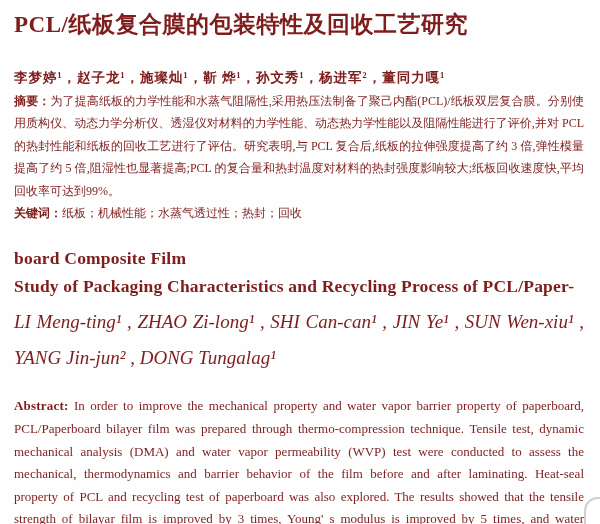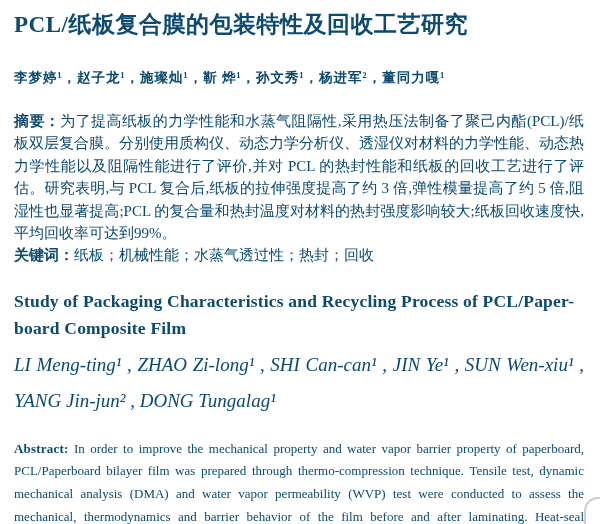--- a/index.html
+++ b/index.html
@@ -2,21 +2,21 @@
 <html><head>
 <meta charset="utf-8">
 <style>
   html, body { margin: 0; padding: 0; background: #e9e9e9; }
   .page {
     position: relative;
     width: 600px;
     height: 524px;
     background: #fefefe;
     overflow: hidden;
-    color: #0c4a6e;
+    color: #7f1d1d;
     font-family: "Liberation Serif", "DejaVu Serif", serif;
     box-sizing: border-box;
     padding: 8px 16px 0 14px;
   }
   h1.title-zh {
     margin: 0;
     font-size: 23px;
     font-weight: bold;
     line-height: 34px;
     letter-spacing: 0.5px;
@@ -27,22 +27,22 @@
     line-height: 20px;
     letter-spacing: 1px;
     font-weight: bold;
   }
   .affil-zh {
     margin-top: 3px;
     font-size: 12.5px;
     line-height: 19px;
   }
   .meta-block {
-    margin-top: 22px;
-    font-size: 15px;
+    margin-top: 2px;
+    font-size: 12px;
     line-height: 22.4px;
     text-align: justify;
   }
   .meta-block p { margin: 0; }
   .label-b { font-weight: bold; }
   .clc-line .seg { margin-right: 1.6em; }
   .clc-line .seg:last-child { margin-right: 0; }
   h2.title-en {
     margin: 21px 0 0 0;
     font-size: 17.5px;
@@ -94,22 +94,22 @@
 
 
   <div class="meta-block">
     <p><span class="label-b">摘要：</span><span>为了提高纸板的力学性能和水蒸气阻隔性,采用热压法制备了聚己内酯(PCL)/纸板双层复合膜。分别使用质构仪、动态力学分析仪、透湿仪对材料的力学性能、动态热力学性能以及阻隔性能进行了评价,并对 PCL 的热封性能和纸板的回收工艺进行了评估。研究表明,与 PCL 复合后,纸板的拉伸强度提高了约 3 倍,弹性模量提高了约 5 倍,阻湿性也显著提高;PCL 的复合量和热封温度对材料的热封强度影响较大;纸板回收速度快,平均回收率可达到99%。</span></p>
 
     <p><span class="label-b">关键词：</span><span>纸板；机械性能；水蒸气透过性；热封；回收</span></p>
 
   </div>
 
   <h2 class="title-en">
+    <span>board Composite Film</span>
     <span>Study of Packaging Characteristics and Recycling Process of PCL/Paper-</span>
-    <span>board Composite Film</span>
   </h2>
 
   <p class="authors-en">LI Meng-ting¹ , ZHAO Zi-long¹ , SHI Can-can¹ , JIN Ye¹ , SUN Wen-xiu¹ , YANG Jin-jun² , DONG Tungalag¹</p>
 
 
   <p class="abstract-en"><span class="label-b">Abstract:</span><span> </span><span>In order to improve the mechanical property and water vapor barrier property of paperboard, PCL/Paperboard bilayer film was prepared through thermo-compression technique. Tensile test, dynamic mechanical analysis (DMA) and water vapor permeability (WVP) test were conducted to assess the mechanical, thermodynamics and barrier behavior of the film before and after laminating. Heat-seal property of PCL and recycling test of paperboard was also explored. The results showed that the tensile strength of bilayar film is improved by 3 times, Young' s modulus is improved by 5 times, and water vapor barrier property increases significantly after PCL laminating by comparison with the paperboard; content of PCL and platen temperature has significant influence on seal strength; paperboard recycling</span></p>
 
   <div class="corner-widget"></div>
 
 </div>

